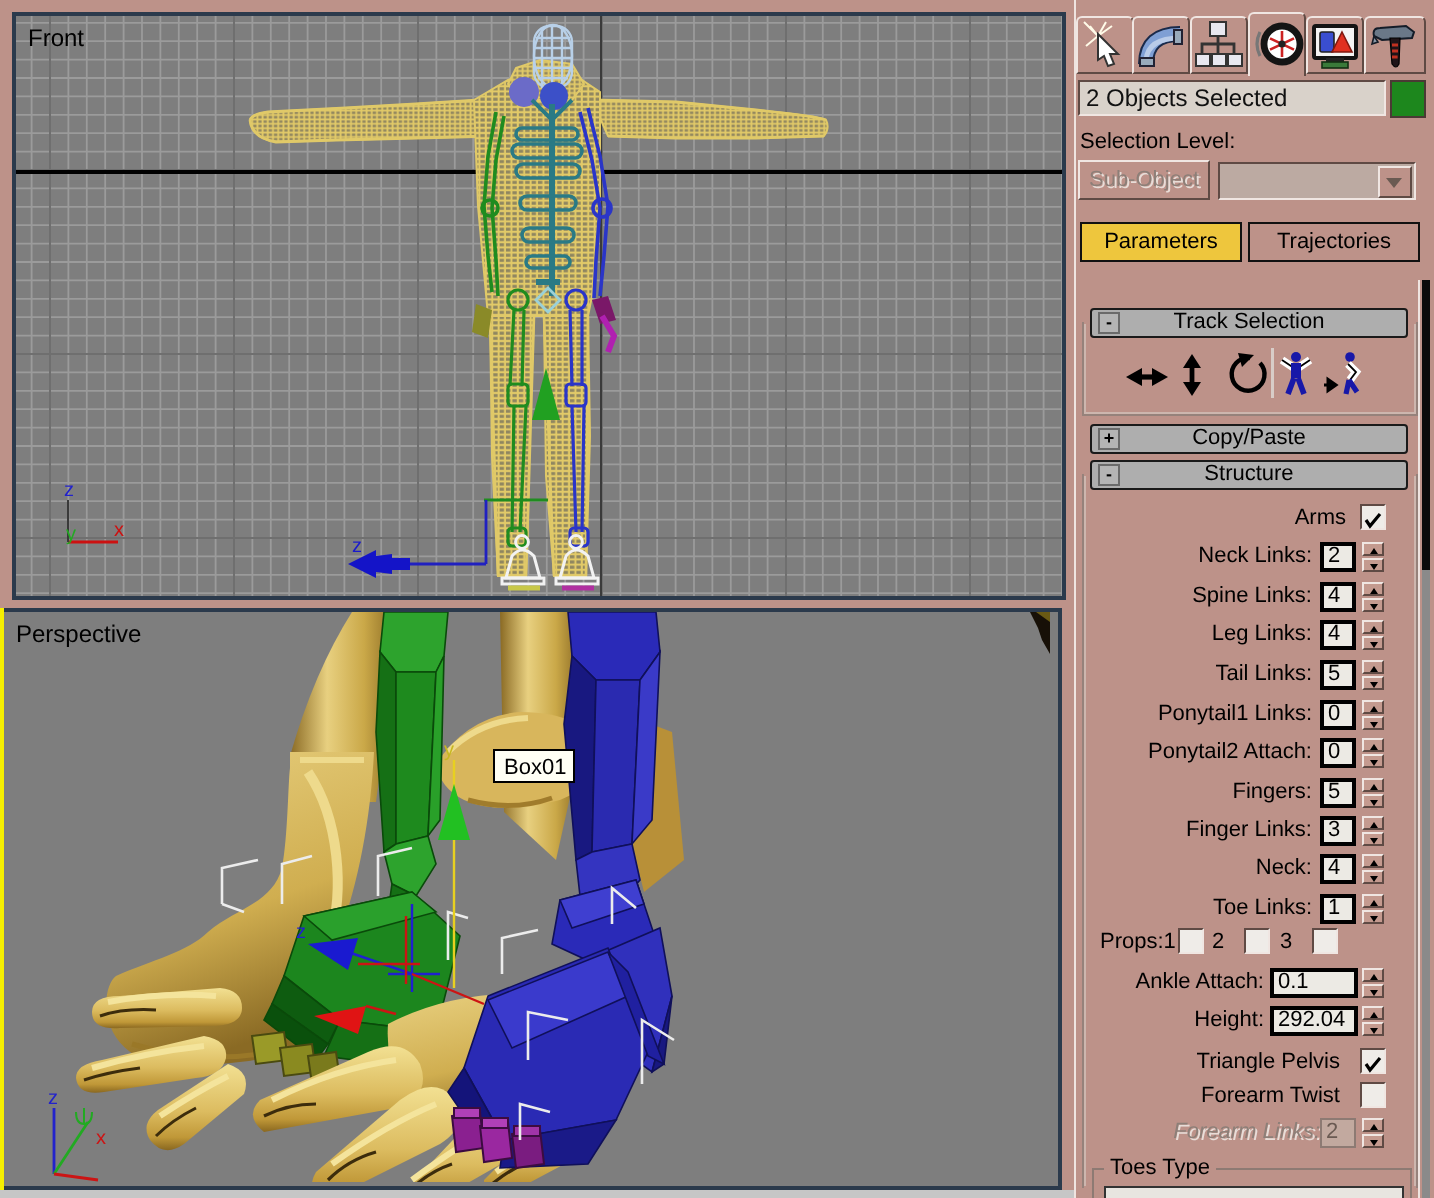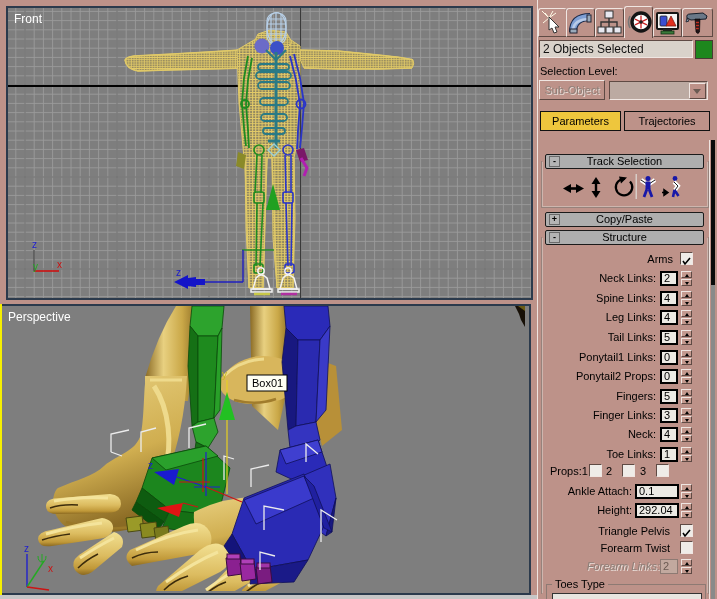--- a/index.html
+++ b/index.html
@@ -6,21 +6,21 @@
   body{width:717px;height:599px;overflow:hidden;position:relative;
        background:#bd9289;font-family:"Liberation Sans",sans-serif;}
   .abs{position:absolute;}
   
   #vpFront{left:6px;top:6px;width:523px;height:290px;background:#7e7e7e;
     border:2px solid #2b3a4c; position:absolute;}
   #vpPersp{left:2px;top:304px;width:527px;height:287px;background:#7e7e7e;
     border:2px solid #2b3a4c;border-left:none; position:absolute;}
   #yellowStrip{left:0;top:304px;width:2px;height:291px;background:#f6ef00;position:absolute;}
   #bottomBar{left:0;top:595px;width:537px;height:4px;background:#c6c6c6;position:absolute;}
-  .vplabel{color:#ffffff;font-size:12px;position:absolute;left:6px;top:4px;}
+  .vplabel{color:#000000;font-size:12px;position:absolute;left:6px;top:4px;}
   
   #gridA{position:absolute;left:0;top:0;width:100%;height:100%;
 }
   
   #panel{left:537px;top:0;width:180px;height:599px;background:#bd9289;
     border-left:1px solid #efe4e0;position:absolute;}
   .tab{position:absolute;top:8px;width:27px;height:27px;background:#bd9289;
     border-top:1px solid #f0e6e2;border-left:1px solid #f0e6e2;
     border-right:1px solid #5f4a44;border-bottom:1px solid #5f4a44;
     border-radius:3px 3px 0 0;}
@@ -511,21 +511,21 @@
   <div class="edit" style="left:122px;top:350px;">0</div>
   <div class="spin" style="left:143px;top:350px;">
       <div class="up">
         <div class="tri-u"></div>
       </div>
       <div class="dn">
         <div class="tri-d"></div>
       </div>
     </div>
 
-  <div class="lblr" style="right:62px;top:370px;">Ponytail2 Props:</div>
+  <div class="lblr" style="right:62px;top:370px;">Ponytail2 Attach:</div>
   <div class="edit" style="left:122px;top:369px;">0</div>
   <div class="spin" style="left:143px;top:369px;">
       <div class="up">
         <div class="tri-u"></div>
       </div>
       <div class="dn">
         <div class="tri-d"></div>
       </div>
     </div>
 

